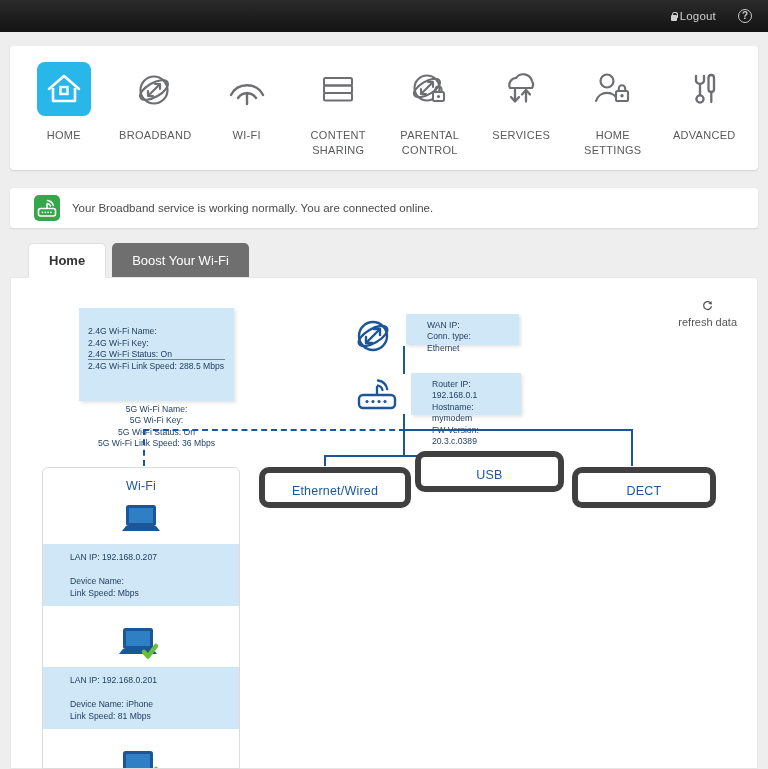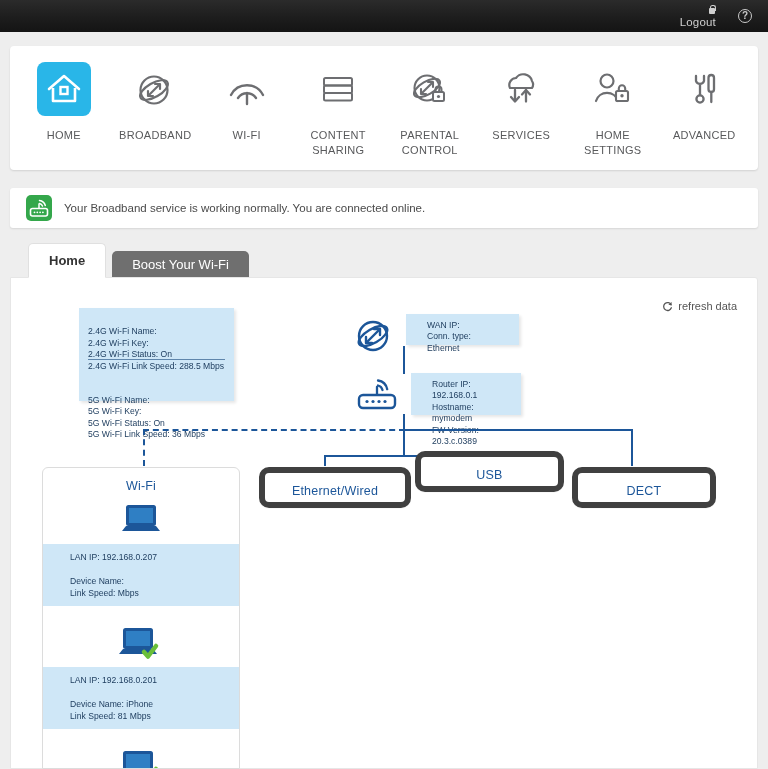--- a/index.html
+++ b/index.html
@@ -13,21 +13,21 @@
   
   .topbar {
     position: absolute; left: 0; top: 0; width: 768px; height: 32px;
     background: linear-gradient(to bottom, #2b2b2b 0%, #1d1d1d 55%, #141414 100%);
     display: flex; align-items: center; justify-content: flex-end;
     padding-right: 16px;
   }
   .logout-link {
     display: flex; align-items: flex-end; gap: 1px;
     color: #cfcfcf; font-size: 11.5px; letter-spacing: .2px;
-    margin-right: 22px; cursor: pointer; flex-direction: column;
+    margin-right: 22px; cursor: pointer;
   }
   .lock-ico { width: 9px; height: 11px; position: relative; display:inline-block; }
   .lock-ico::before {
     content:""; position:absolute; left:1.5px; top:4px; width:6px; height:6px;
     background:#cfcfcf; border-radius:1px;
   }
   .lock-ico::after {
     content:""; position:absolute; left:2.5px; top:0.5px; width:4px; height:5px;
     border:1.2px solid #cfcfcf; border-bottom:none; border-radius:2.5px 2.5px 0 0;
   }
@@ -56,51 +56,52 @@
   .nav-label {
     margin-top: 12px; font-size: 11px; color: #58595b; text-align: center;
     line-height: 15px; letter-spacing: .3px;
   }
 
   
   .status-strip {
     position: absolute; left: 10px; top: 188px; width: 748px; height: 40px;
     background: #ffffff; border-radius: 3px;
     box-shadow: 0 1px 2px rgba(0,0,0,.10);
-    display: flex; align-items: center; padding-left: 16px; gap: 12px;
+    display: flex; align-items: center; padding-left: 24px; gap: 12px;
   }
   .status-icon {
     width: 26px; height: 26px; background: #34a74b; border-radius: 5px;
     position: relative; flex: none;
   }
   .status-text { font-size: 11.5px; color: #4a4a4a; }
 
   
   .tabs { position: absolute; left: 28px; top: 243px; display: flex; align-items: flex-end; z-index: 4; }
   .tab {
-    height: 26px; padding: 0 20px; display: flex; align-items: center;
+    height: 34px; padding: 0 20px; display: flex; align-items: center;
     border-radius: 5px 5px 0 0; font-size: 13px; cursor: pointer;
   }
   .tab.active {
     background: #ffffff; color: #333; font-weight: bold;
     border: 1px solid #e0e0e0; border-bottom: 1px solid #fff;
     margin-bottom: -1px; height: 35px;
   }
   .tab.inactive { background: #6f6f6f; color: #ffffff; margin-left: 6px; }
 
   
   .content-panel {
     position: absolute; left: 10px; top: 277px; width: 748px; height: 492px;
     background: #ffffff; border: 1px solid #e6e6e6; border-radius: 0 3px 0 0;
   }
 
   .refresh {
     position: absolute; right: 20px; top: 22px;
     font-size: 11px; color: #555; display: flex; align-items: center; gap: 5px;
     cursor: pointer;
+    flex-direction: column;
   }
 
   
   .bubble {
     position: absolute; background: #cfe7f7; color: #1b3a5c;
     font-size: 8.6px; line-height: 11.4px; padding: 6px 21px;
     white-space: pre-line;
   }
   .bubble.shadowed { box-shadow: 2px 2px 3px rgba(0,0,0,.10); }
   .bubble-divider {
@@ -290,21 +291,21 @@
     </svg>
     <span>refresh data</span>
   </div>
 
   <div class="bubble shadowed" style="left:68px; top:30px; width:155px; height:93px; padding:7px 9px;">
     <div style="white-space:pre-line;">2.4G Wi-Fi Name:
 2.4G Wi-Fi Key:
 2.4G Wi-Fi Status: On
 2.4G Wi-Fi Link Speed: 288.5 Mbps</div>
     <div class="bubble-divider" style="left:9px; top:51px; width:137px;"></div>
-    <div style="white-space:pre-line; ">5G Wi-Fi Name:
+    <div style="white-space:pre-line; margin-top:9px;text-align:center;">5G Wi-Fi Name:
 5G Wi-Fi Key:
 5G Wi-Fi Status: On
 5G Wi-Fi Link Speed: 36 Mbps</div>
   </div>
 
   <div class="diagram-icon" style="left:340px; top:36px;">
     <svg width="46" height="44" viewBox="0 0 46 44">
       <circle cx="22" cy="22" r="14" fill="none" stroke="#1c5699" stroke-width="2.4"></circle>
       <ellipse cx="22" cy="22" rx="16" ry="7" fill="none" stroke="#1c5699" stroke-width="2.4" transform="rotate(-30 22 22)"></ellipse>
       <path d="M15 29 L29 15" stroke="#1c5699" stroke-width="2.4"></path>

